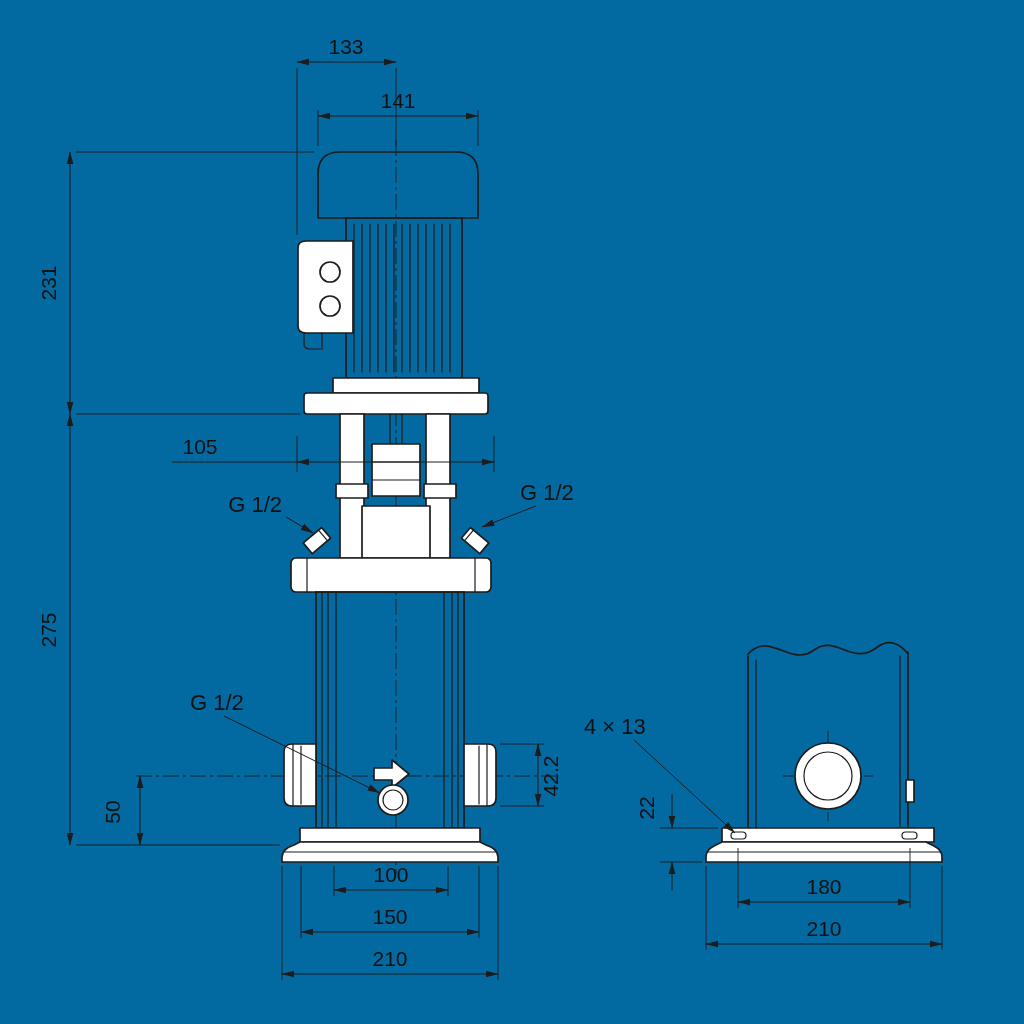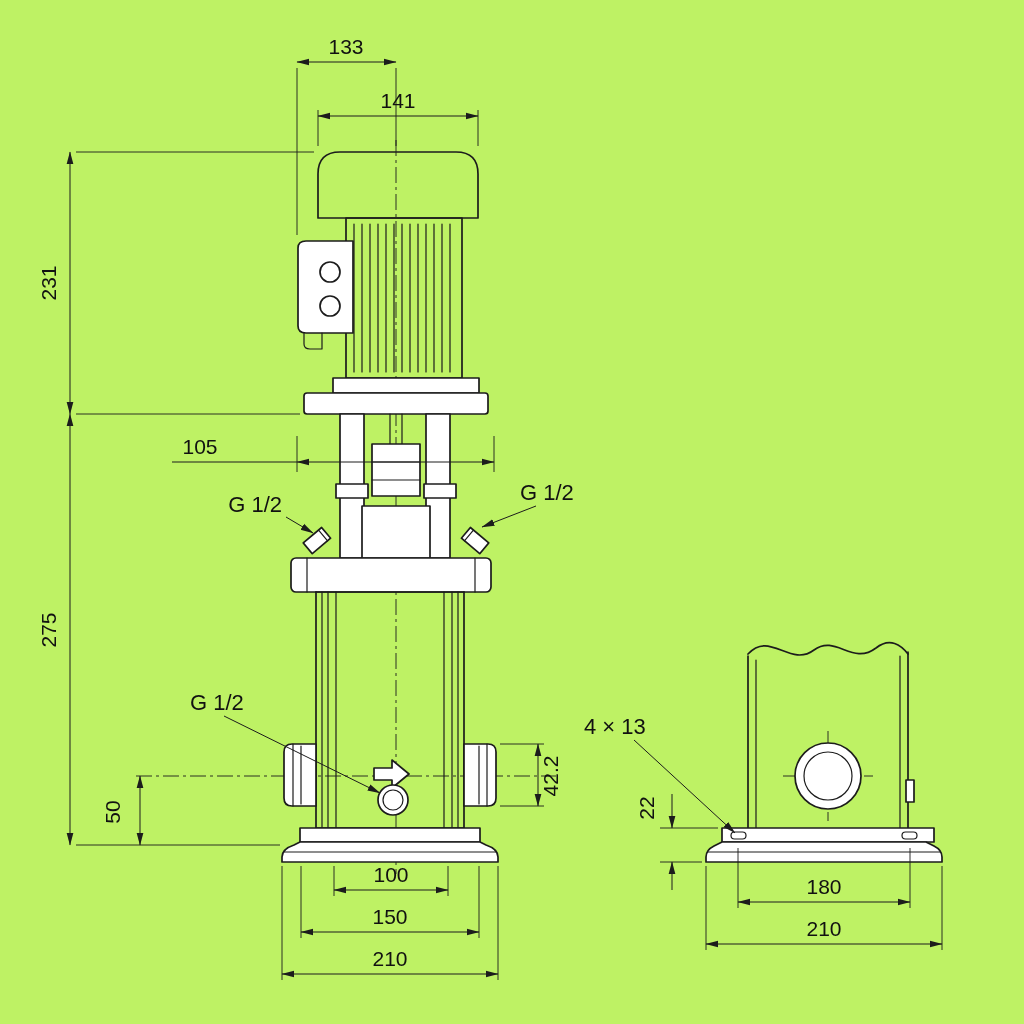--- a/index.html
+++ b/index.html
@@ -1,16 +1,16 @@
 <!DOCTYPE html>
 <html><head>
 <meta charset="utf-8">
 <style>
   html,body{margin:0;padding:0;background:#ffffff;}
-  .stage{width:1024px;height:1024px;background:#bef264;position:relative;overflow:hidden;}
+  .stage{width:1024px;height:1024px;background:#0369a1;position:relative;overflow:hidden;}
   svg{display:block;}
   .ol{fill:none;stroke:#1c1c1c;stroke-width:1.7;stroke-linejoin:round;stroke-linecap:round;}
   .ol2{fill:none;stroke:#1c1c1c;stroke-width:1.2;stroke-linejoin:round;stroke-linecap:round;}
   .wh{fill:#ffffff;stroke:#1c1c1c;stroke-width:1.7;stroke-linejoin:round;}
   .dim{fill:none;stroke:#1c1c1c;stroke-width:1;}
   .ext{fill:none;stroke:#1c1c1c;stroke-width:0.9;}
   .cl{fill:none;stroke:#1c1c1c;stroke-width:0.9;stroke-dasharray:16 4 3 4;}
   .txt{font-family:"Liberation Sans", sans-serif;font-size:21px;fill:#111111;}
   .txtb{font-family:"Liberation Sans", sans-serif;font-size:22px;fill:#111111;}
 </style>

